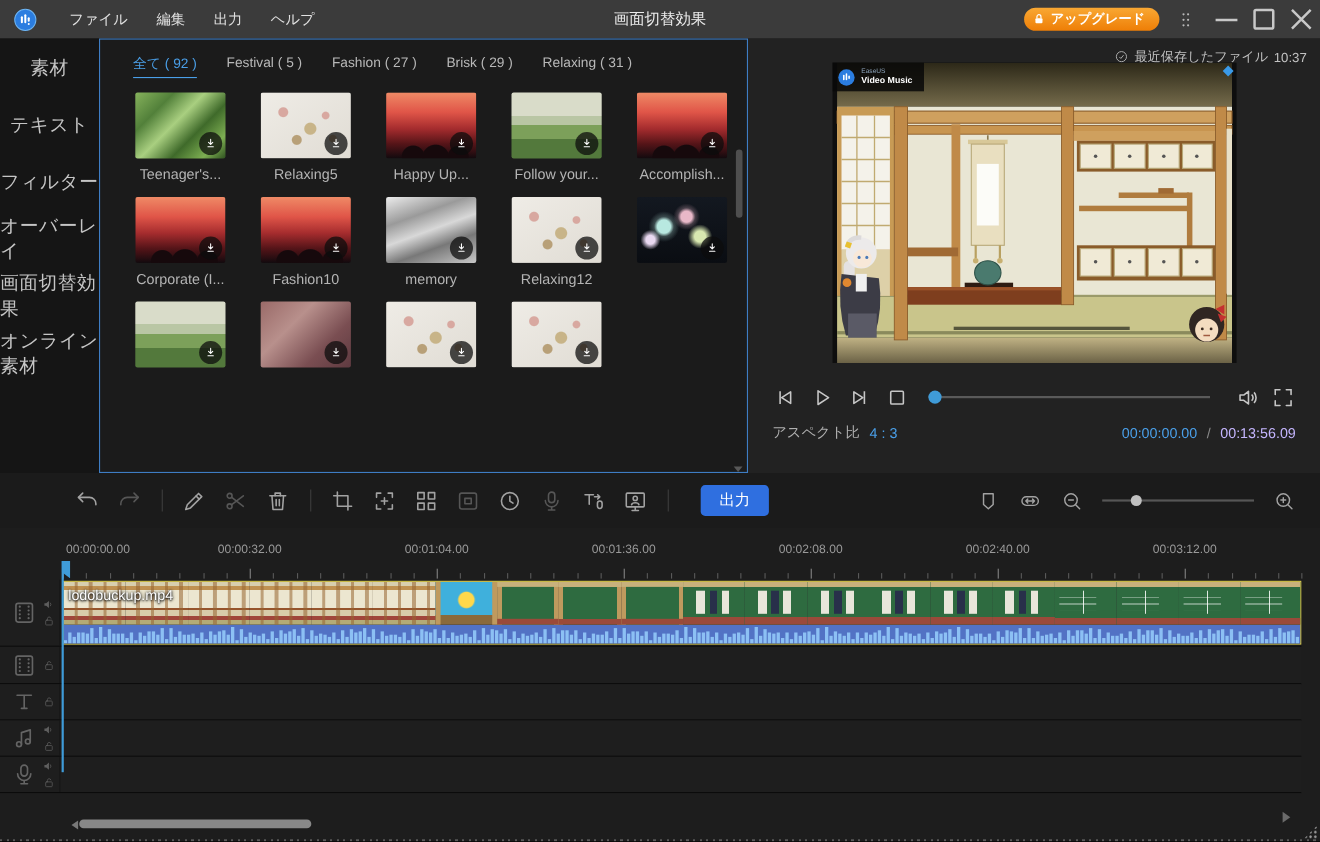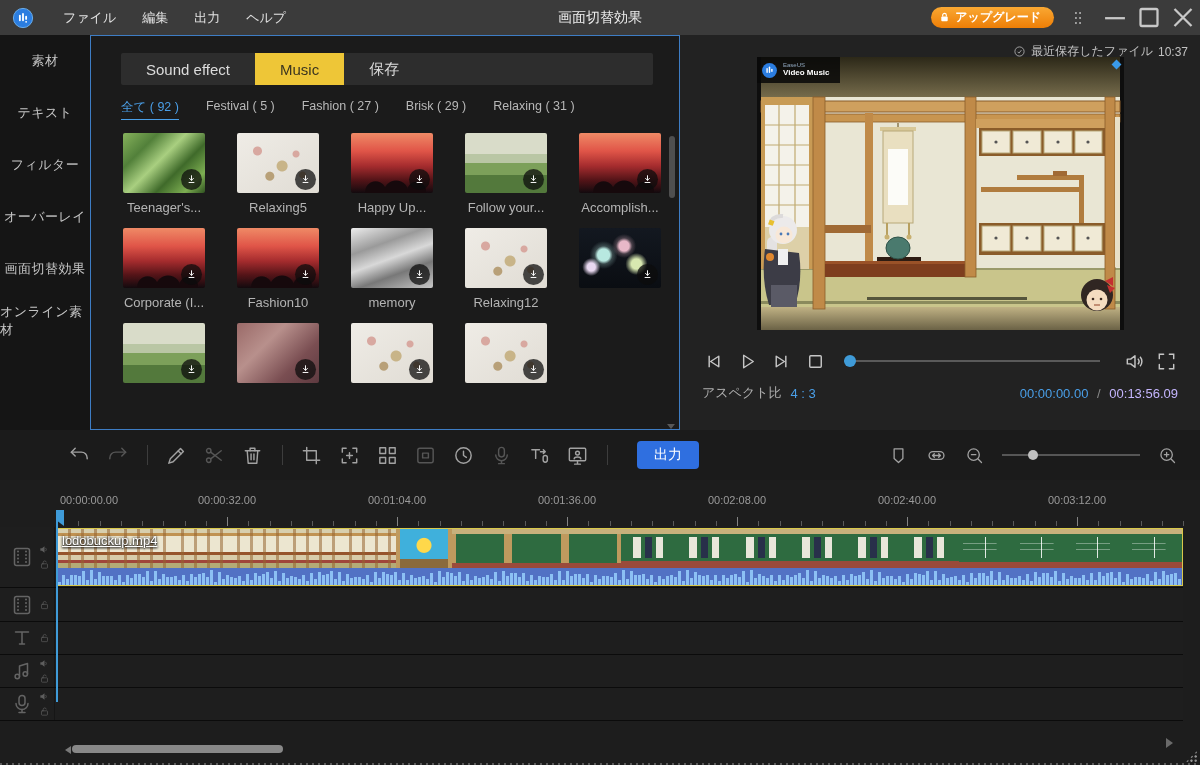--- a/index.html
+++ b/index.html
@@ -19,21 +19,21 @@
   .tb-title{position:absolute;left:50%;transform:translateX(-50%);font-size:14px;color:#ececec;}
   .tb-right{margin-left:auto;display:flex;align-items:center;height:100%;}
   .upgrade{height:21px;border-radius:11px;background:linear-gradient(180deg,#f9a833,#ee7e06);display:flex;align-items:center;gap:5px;padding:0 13px 0 8px;color:#fff;font-size:12px;font-weight:bold;margin-right:14px;}
   .upgrade svg{width:11px;height:11px;}
   .kebab{width:20px;height:22px;color:#b8b8b8;margin-right:10px;}
   .win-btn{width:34px;height:100%;display:flex;align-items:center;justify-content:center;color:#c8c8c8;}
   .win-btn svg{width:13px;height:13px;}
 
   
   .sidebar{position:absolute;left:0;top:35px;width:90px;height:395px;background:#151515;z-index:3;}
-  .side-item{height:52px;display:flex;align-items:center;justify-content:center;font-size:13px;color:#c5c5c5;letter-spacing:.5px;}
+  .side-item{height:52px;display:flex;align-items:center;justify-content:center;font-size:17px;color:#c5c5c5;letter-spacing:.5px;}
   .side-item.active{color:var(--accent-text);background:#1b1b1b;border:1px solid var(--accent);border-right:none;width:92px;position:relative;z-index:6;}
 
   
   .music-panel{position:absolute;left:90px;top:35px;width:590px;height:395px;background:#1b1b1b;border:1px solid var(--accent);overflow:hidden;z-index:2;}
   .tabbar{margin:17px 26px 0 30px;height:32px;background:#2d2d2d;display:flex;border-radius:2px;}
   .tab{padding:0 25px;display:flex;align-items:center;font-size:15px;color:#dcdcdc;}
   .tab.active{background:var(--tab-yellow);color:#3b3520;}
   .cats{margin:14px 0 0 30px;display:flex;gap:27px;font-size:12.5px;color:#b8b8b8;}
   .cat{padding-bottom:3px;}
   .cat.active{color:var(--accent-text);border-bottom:1px solid var(--accent-text);}
@@ -106,21 +106,21 @@
   .track-head{position:absolute;left:0;top:0;bottom:0;width:55px;border-right:1px solid #161616;}
   .track-main-icon{position:absolute;left:10px;top:50%;transform:translateY(-50%);width:24px;height:24px;color:#646464;}
   .track-main-icon svg,.mini svg{display:block;width:100%;height:100%;}
   .mini-col{position:absolute;right:4px;top:50%;transform:translateY(-50%);display:flex;flex-direction:column;gap:4px;color:#5e5e5e;}
   .mini{width:11px;height:11px;}
   .clip{position:absolute;left:57px;top:1px;width:1126px;height:58px;border:1px solid var(--clip-border);background:#2a2a2a;z-index:5;}
   .thumbs{display:flex;height:39px;overflow:hidden;}
   .th{flex:1 0 auto;width:56.3px;height:100%;}
   .waveform{height:17px;background:#5272c4;display:flex;align-items:flex-end;overflow:hidden;}
   .wbar{flex:0 0 auto;width:3px;margin-right:1px;background:#8cc0f4;}
-  .clip-name{position:absolute;left:4px;top:4px;font-size:13px;color:#fff;text-shadow:0 1px 2px #000,0 0 3px #000;z-index:6;text-decoration:underline;}
+  .clip-name{position:absolute;left:4px;top:4px;font-size:13px;color:#fff;text-shadow:0 1px 2px #000,0 0 3px #000;z-index:6;}
   .playhead-line{position:absolute;left:56px;top:30px;width:2px;height:192px;background:var(--playhead);z-index:20;}
   .playhead-flag{position:absolute;left:56px;top:30px;width:8px;height:16px;background:var(--playhead);clip-path:polygon(0 0,100% 0,100% 100%,0 62%);z-index:21;}
   .th-room{background:repeating-linear-gradient(90deg,rgba(150,100,48,0) 0 10px,rgba(150,100,48,.55) 10px 13px),linear-gradient(180deg,#d8cfae 0 10%,#c09252 10% 18%,#ece6d0 18% 60%,#96542c 60% 66%,#d8ccaa 66% 80%,#a0463a 80% 88%,#b4ab76 88% 100%);}
   .th-flag{background:linear-gradient(90deg,#bf9a5e 0 8%,transparent 8% 92%,#bf9a5e 92% 100%),radial-gradient(circle at 50% 42%,#ffd84a 0 7px,transparent 8px),linear-gradient(180deg,#3fb0dc 0 78%,#8a6a3c 78% 100%);}
   .th-board{background:linear-gradient(180deg,#c8b17c 0 12%,transparent 12% 86%,#9a4a3a 86% 100%),linear-gradient(90deg,#bf9a5e 0 7%,#2e6b40 7% 93%,#bf9a5e 93% 100%);}
   .th-poster{background-image:linear-gradient(90deg,transparent 0 12px,#e8e6da 12px 20px,transparent 20px 24px,#28304a 24px 31px,transparent 31px 35px,#e8e6da 35px 42px,transparent 42px 56px),linear-gradient(180deg,#c8b17c 0 12%,transparent 12% 82%,#9a4a3a 82% 100%),linear-gradient(#2e6b40,#2e6b40);background-size:100% 55%,100% 100%,100% 100%;background-position:0 45%,0 0,0 0;background-repeat:no-repeat;}
   .th-board2{background-image:linear-gradient(90deg,transparent 0 46%,rgba(255,255,255,.85) 46% 48%,transparent 48% 100%),repeating-linear-gradient(0deg,transparent 0 5px,rgba(255,255,255,.35) 5px 6px),linear-gradient(180deg,#c8b17c 0 12%,transparent 12% 85%,#9a4a3a 85% 100%),linear-gradient(#2e6b40,#2e6b40);background-size:100% 55%,60% 40%,100% 100%,100% 100%;background-position:0 45%,20% 42%,0 0,0 0;background-repeat:no-repeat;}
 
   .hs-arrow-left{position:absolute;left:61px;top:266px;width:0;height:0;border:4px solid transparent;border-right:6px solid #787878;}
   .hs-thumb{position:absolute;left:72px;top:265px;width:211px;height:8px;border-radius:4px;background:#888;}
@@ -190,25 +190,20 @@
   <aside class="sidebar">
       <div class="side-item">素材</div>
       <div class="side-item">テキスト</div>
       <div class="side-item">フィルター</div>
       <div class="side-item">オーバーレイ</div>
       <div class="side-item">画面切替効果</div>
       <div class="side-item">オンライン素材</div>
     </aside>
 
   <section class="music-panel">
-    <div class="tabbar">
-        <div class="tab">Sound effect</div>
-        <div class="tab active">Music</div>
-        <div class="tab">保存</div>
-      </div>
     <div class="cats">
         <span class="cat active">全て ( 92 )</span>
         <span class="cat">Festival ( 5 )</span>
         <span class="cat">Fashion ( 27 )</span>
         <span class="cat">Brisk ( 29 )</span>
         <span class="cat">Relaxing ( 31 )</span>
       </div>
     <div class="grid">
         <div class="mitem">
           <div class="mthumb t-leaves">

